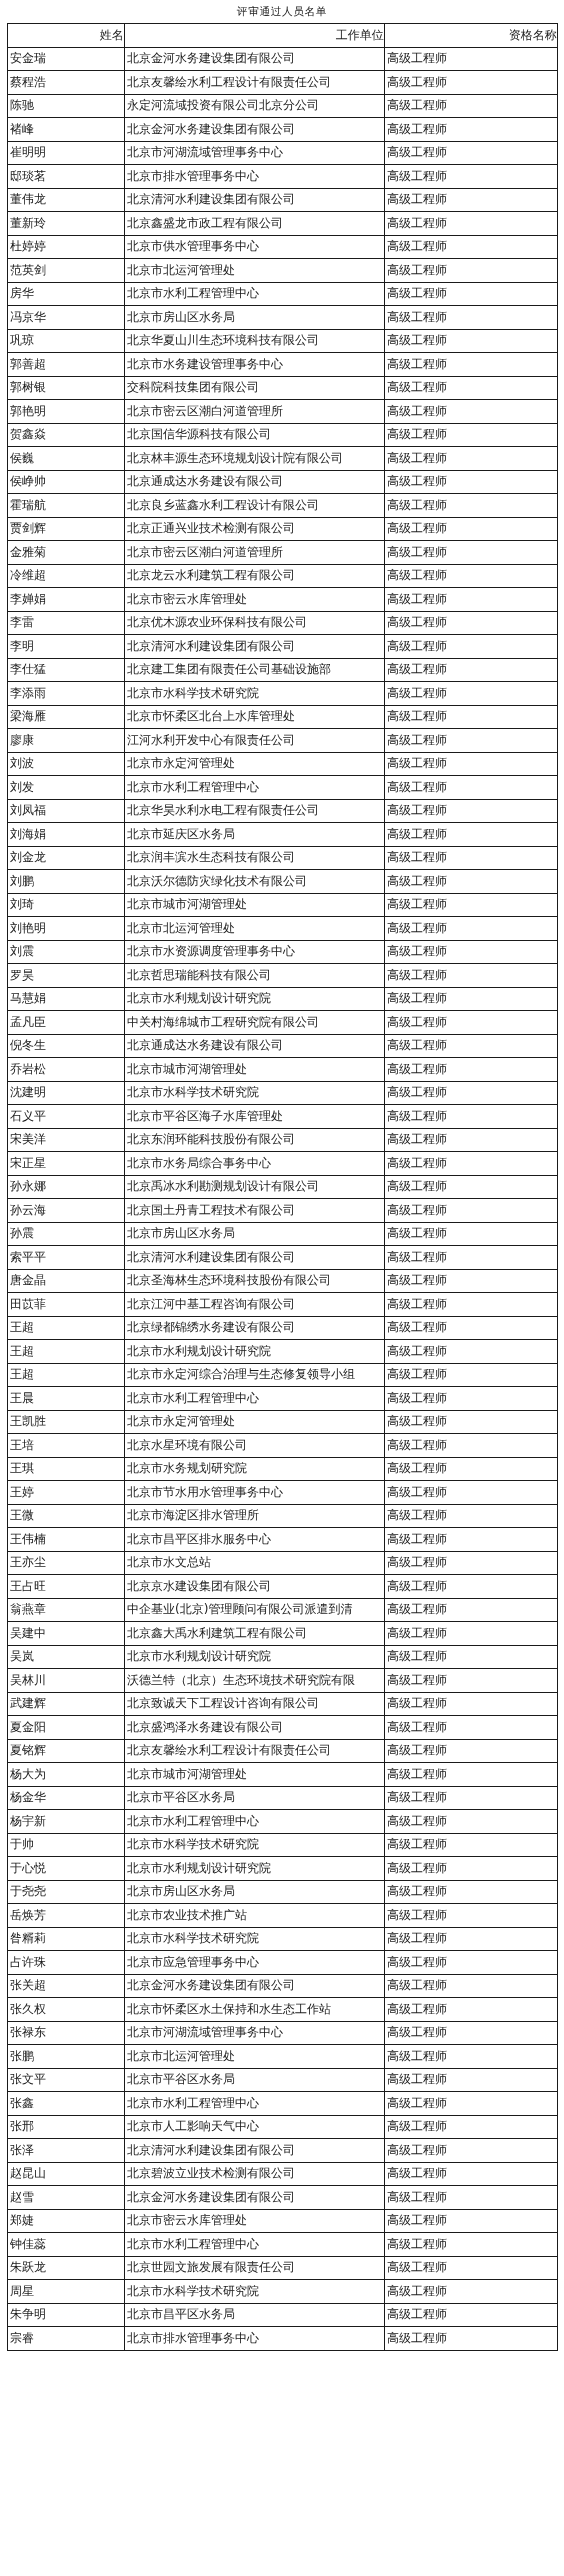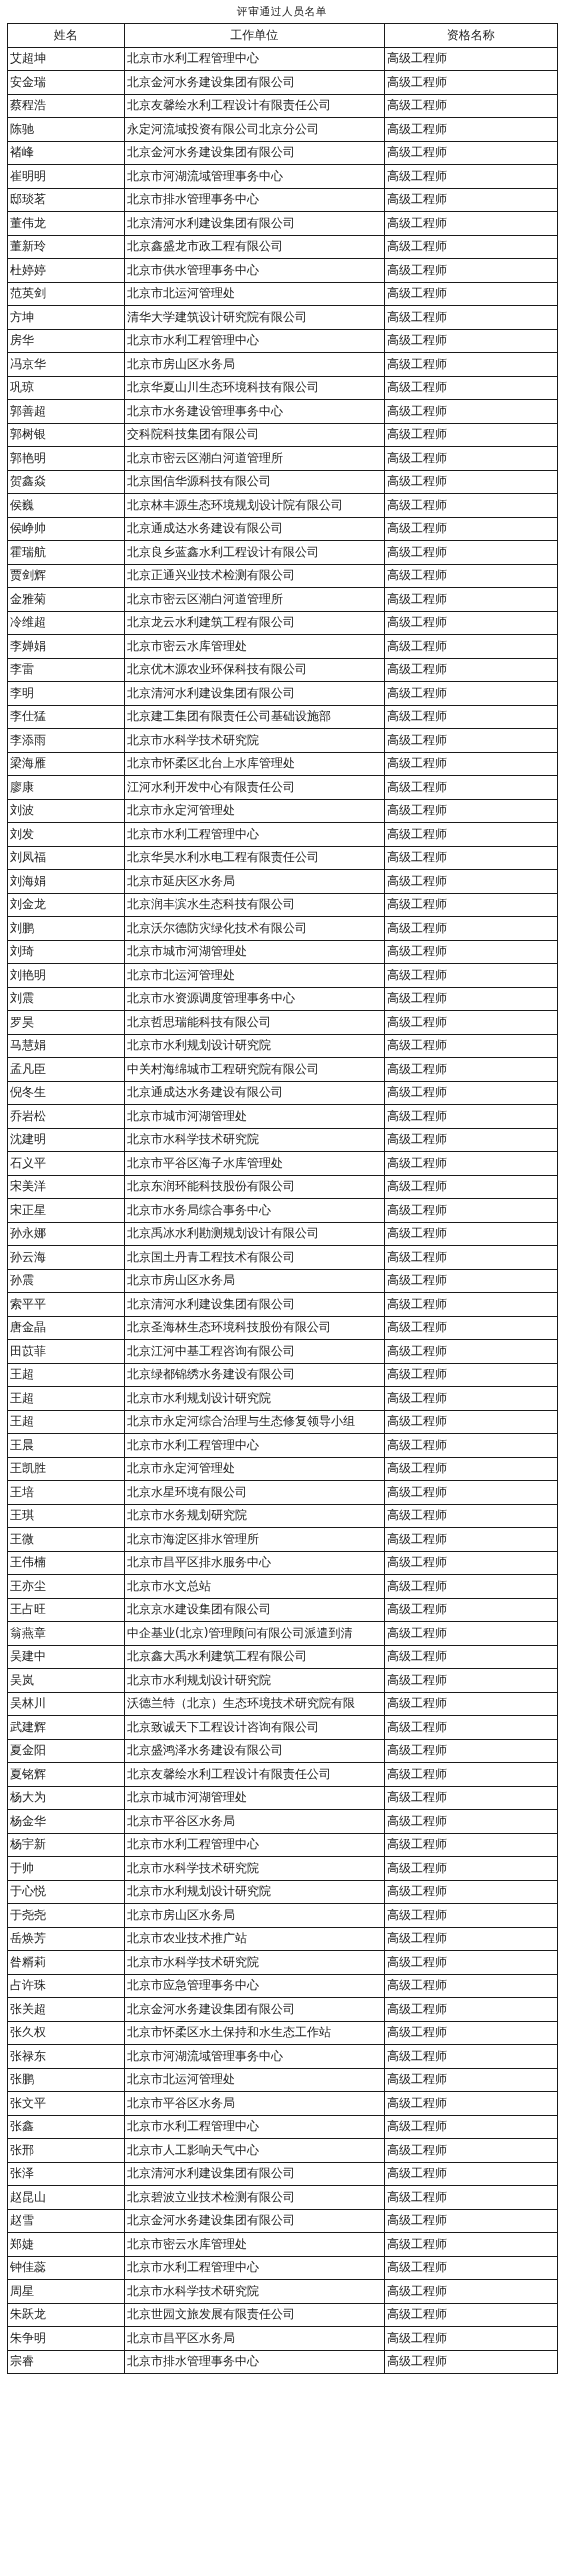--- a/index.html
+++ b/index.html
@@ -38,21 +38,21 @@
       height: 22.5px;
       padding: 0;
       font-size: 12px;
       line-height: 13.5px;
       font-weight: normal;
       white-space: nowrap;
       overflow: hidden;
       color: #1a1a1a;
     }
     table.roster th {
-      text-align: center;
+      text-align: right;
       color: #222222;
     }
     table.roster td { text-align: left; padding-left: 2.3px; }
   </style>
 </head>
 <body>
 
 <div class="title">评审通过人员名单</div>
 
 <table class="roster">
@@ -63,25 +63,20 @@
   </colgroup>
   <thead>
     <tr>
       <th>姓名</th>
       <th>工作单位</th>
       <th>资格名称</th>
     </tr>
   </thead>
   <tbody id="roster-body">
       <tr>
-        <td>艾超坤</td>
-        <td>北京市水利工程管理中心</td>
-        <td>高级工程师</td>
-      </tr>
-      <tr>
         <td>安金瑞</td>
         <td>北京金河水务建设集团有限公司</td>
         <td>高级工程师</td>
       </tr>
       <tr>
         <td>蔡程浩</td>
         <td>北京友馨绘水利工程设计有限责任公司</td>
         <td>高级工程师</td>
       </tr>
       <tr>
@@ -118,25 +113,20 @@
         <td>杜婷婷</td>
         <td>北京市供水管理事务中心</td>
         <td>高级工程师</td>
       </tr>
       <tr>
         <td>范英剑</td>
         <td>北京市北运河管理处</td>
         <td>高级工程师</td>
       </tr>
       <tr>
-        <td>方坤</td>
-        <td>清华大学建筑设计研究院有限公司</td>
-        <td>高级工程师</td>
-      </tr>
-      <tr>
         <td>房华</td>
         <td>北京市水利工程管理中心</td>
         <td>高级工程师</td>
       </tr>
       <tr>
         <td>冯京华</td>
         <td>北京市房山区水务局</td>
         <td>高级工程师</td>
       </tr>
       <tr>
@@ -378,20 +368,25 @@
         <td>王培</td>
         <td>北京水星环境有限公司</td>
         <td>高级工程师</td>
       </tr>
       <tr>
         <td>王琪</td>
         <td>北京市水务规划研究院</td>
         <td>高级工程师</td>
       </tr>
       <tr>
+        <td>王婷</td>
+        <td>北京市节水用水管理事务中心</td>
+        <td>高级工程师</td>
+      </tr>
+      <tr>
         <td>王微</td>
         <td>北京市海淀区排水管理所</td>
         <td>高级工程师</td>
       </tr>
       <tr>
         <td>王伟楠</td>
         <td>北京市昌平区排水服务中心</td>
         <td>高级工程师</td>
       </tr>
       <tr>
@@ -538,27 +533,27 @@
         <td>郑婕</td>
         <td>北京市密云水库管理处</td>
         <td>高级工程师</td>
       </tr>
       <tr>
         <td>钟佳蕊</td>
         <td>北京市水利工程管理中心</td>
         <td>高级工程师</td>
       </tr>
       <tr>
+        <td>朱跃龙</td>
+        <td>北京世园文旅发展有限责任公司</td>
+        <td>高级工程师</td>
+      </tr>
+      <tr>
         <td>周星</td>
         <td>北京市水科学技术研究院</td>
-        <td>高级工程师</td>
-      </tr>
-      <tr>
-        <td>朱跃龙</td>
-        <td>北京世园文旅发展有限责任公司</td>
         <td>高级工程师</td>
       </tr>
       <tr>
         <td>朱争明</td>
         <td>北京市昌平区水务局</td>
         <td>高级工程师</td>
       </tr>
       <tr>
         <td>宗睿</td>
         <td>北京市排水管理事务中心</td>

